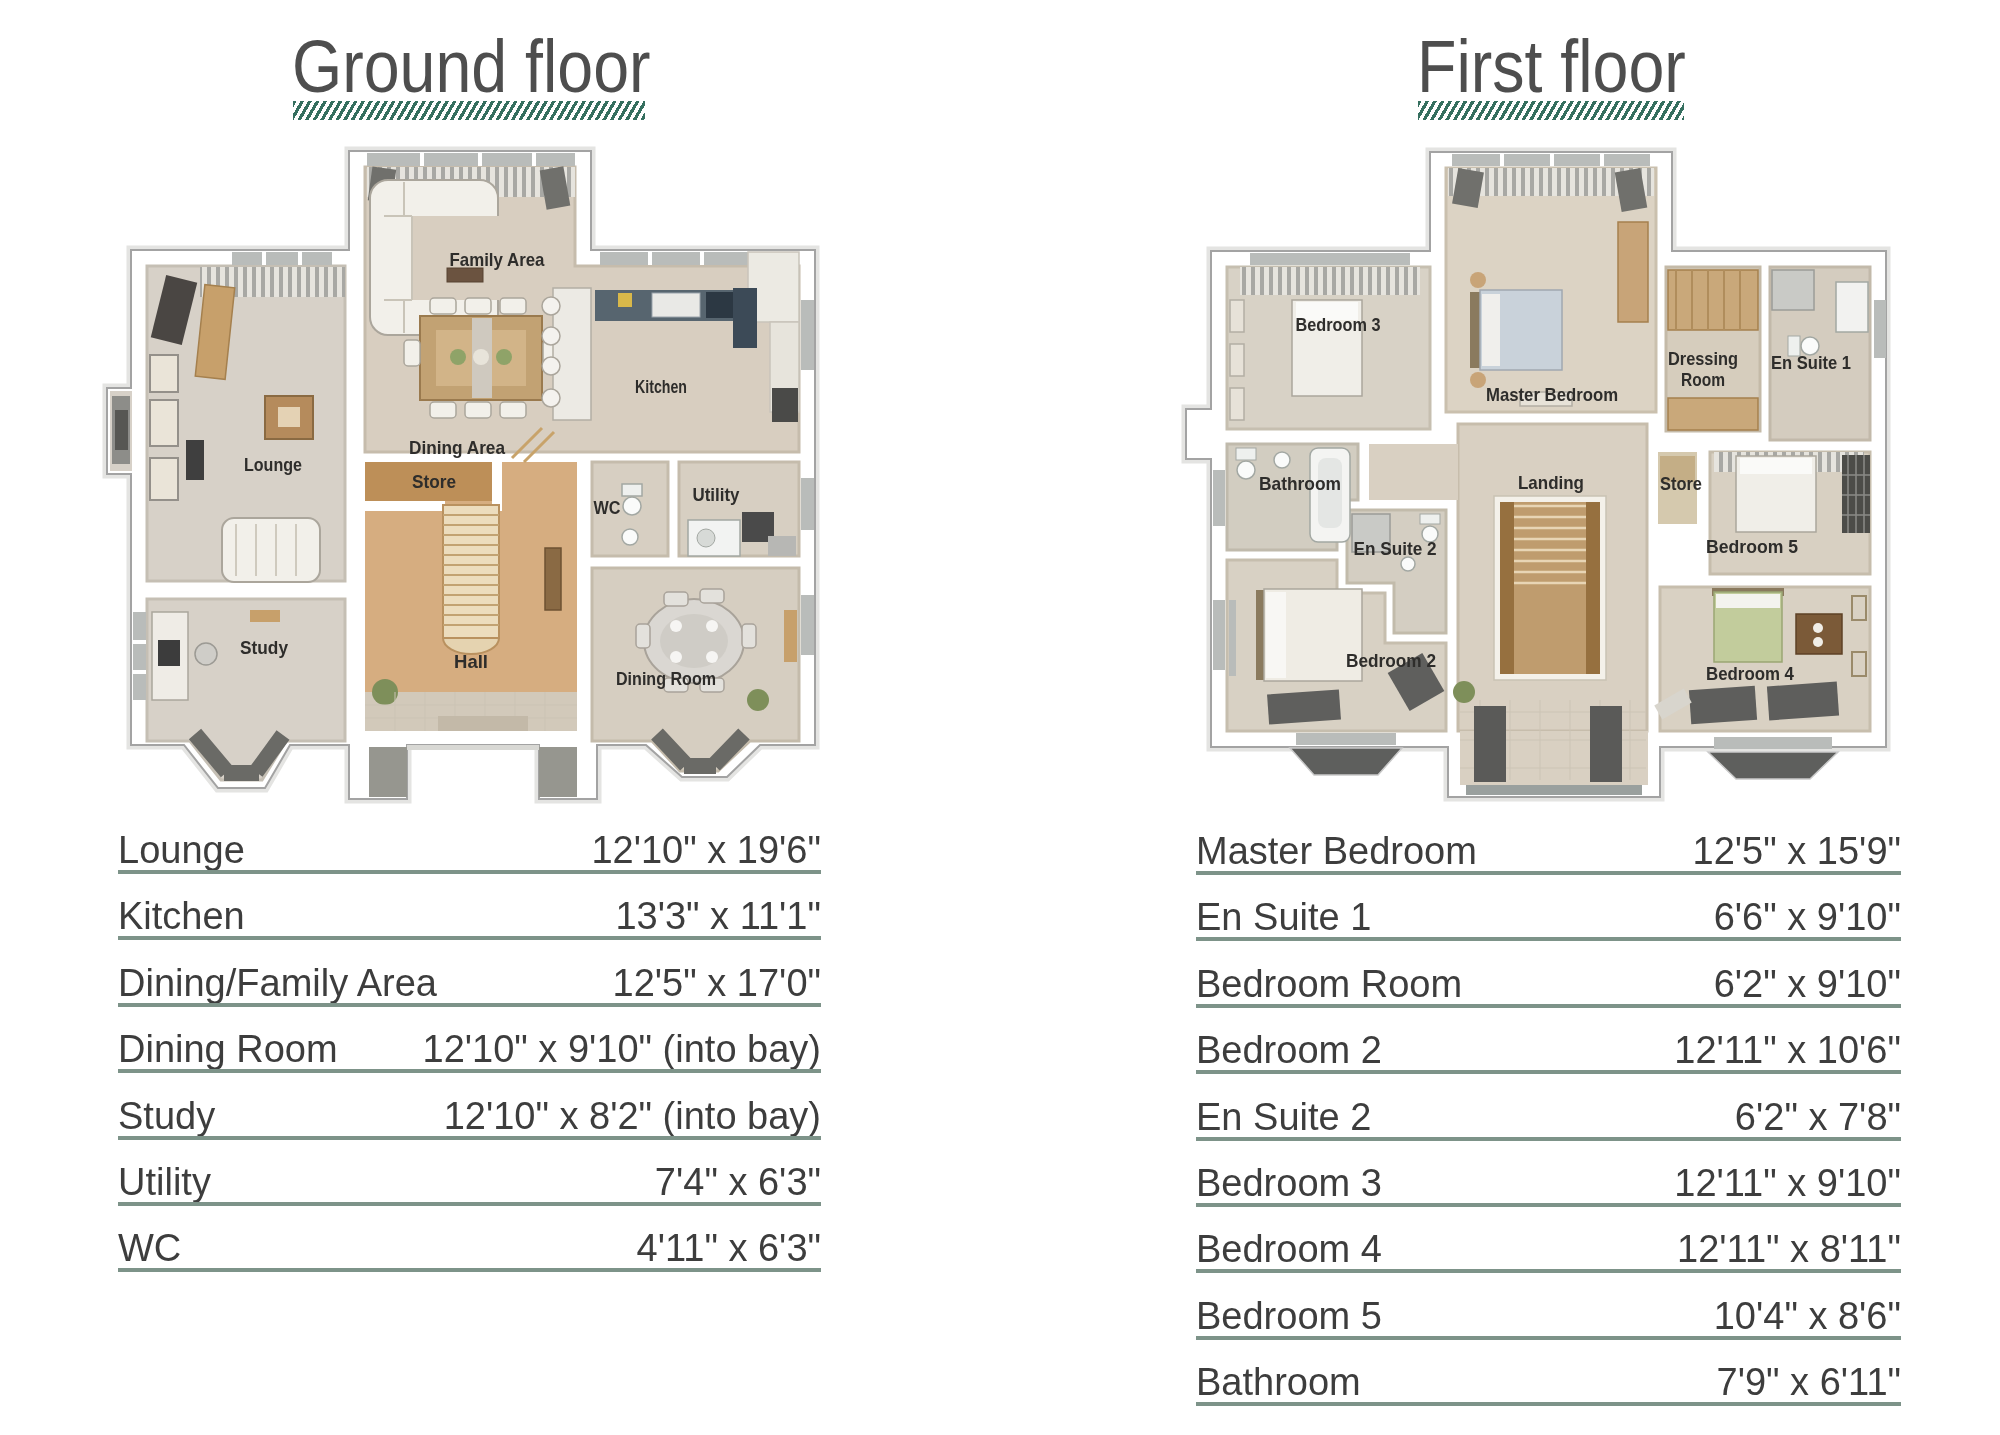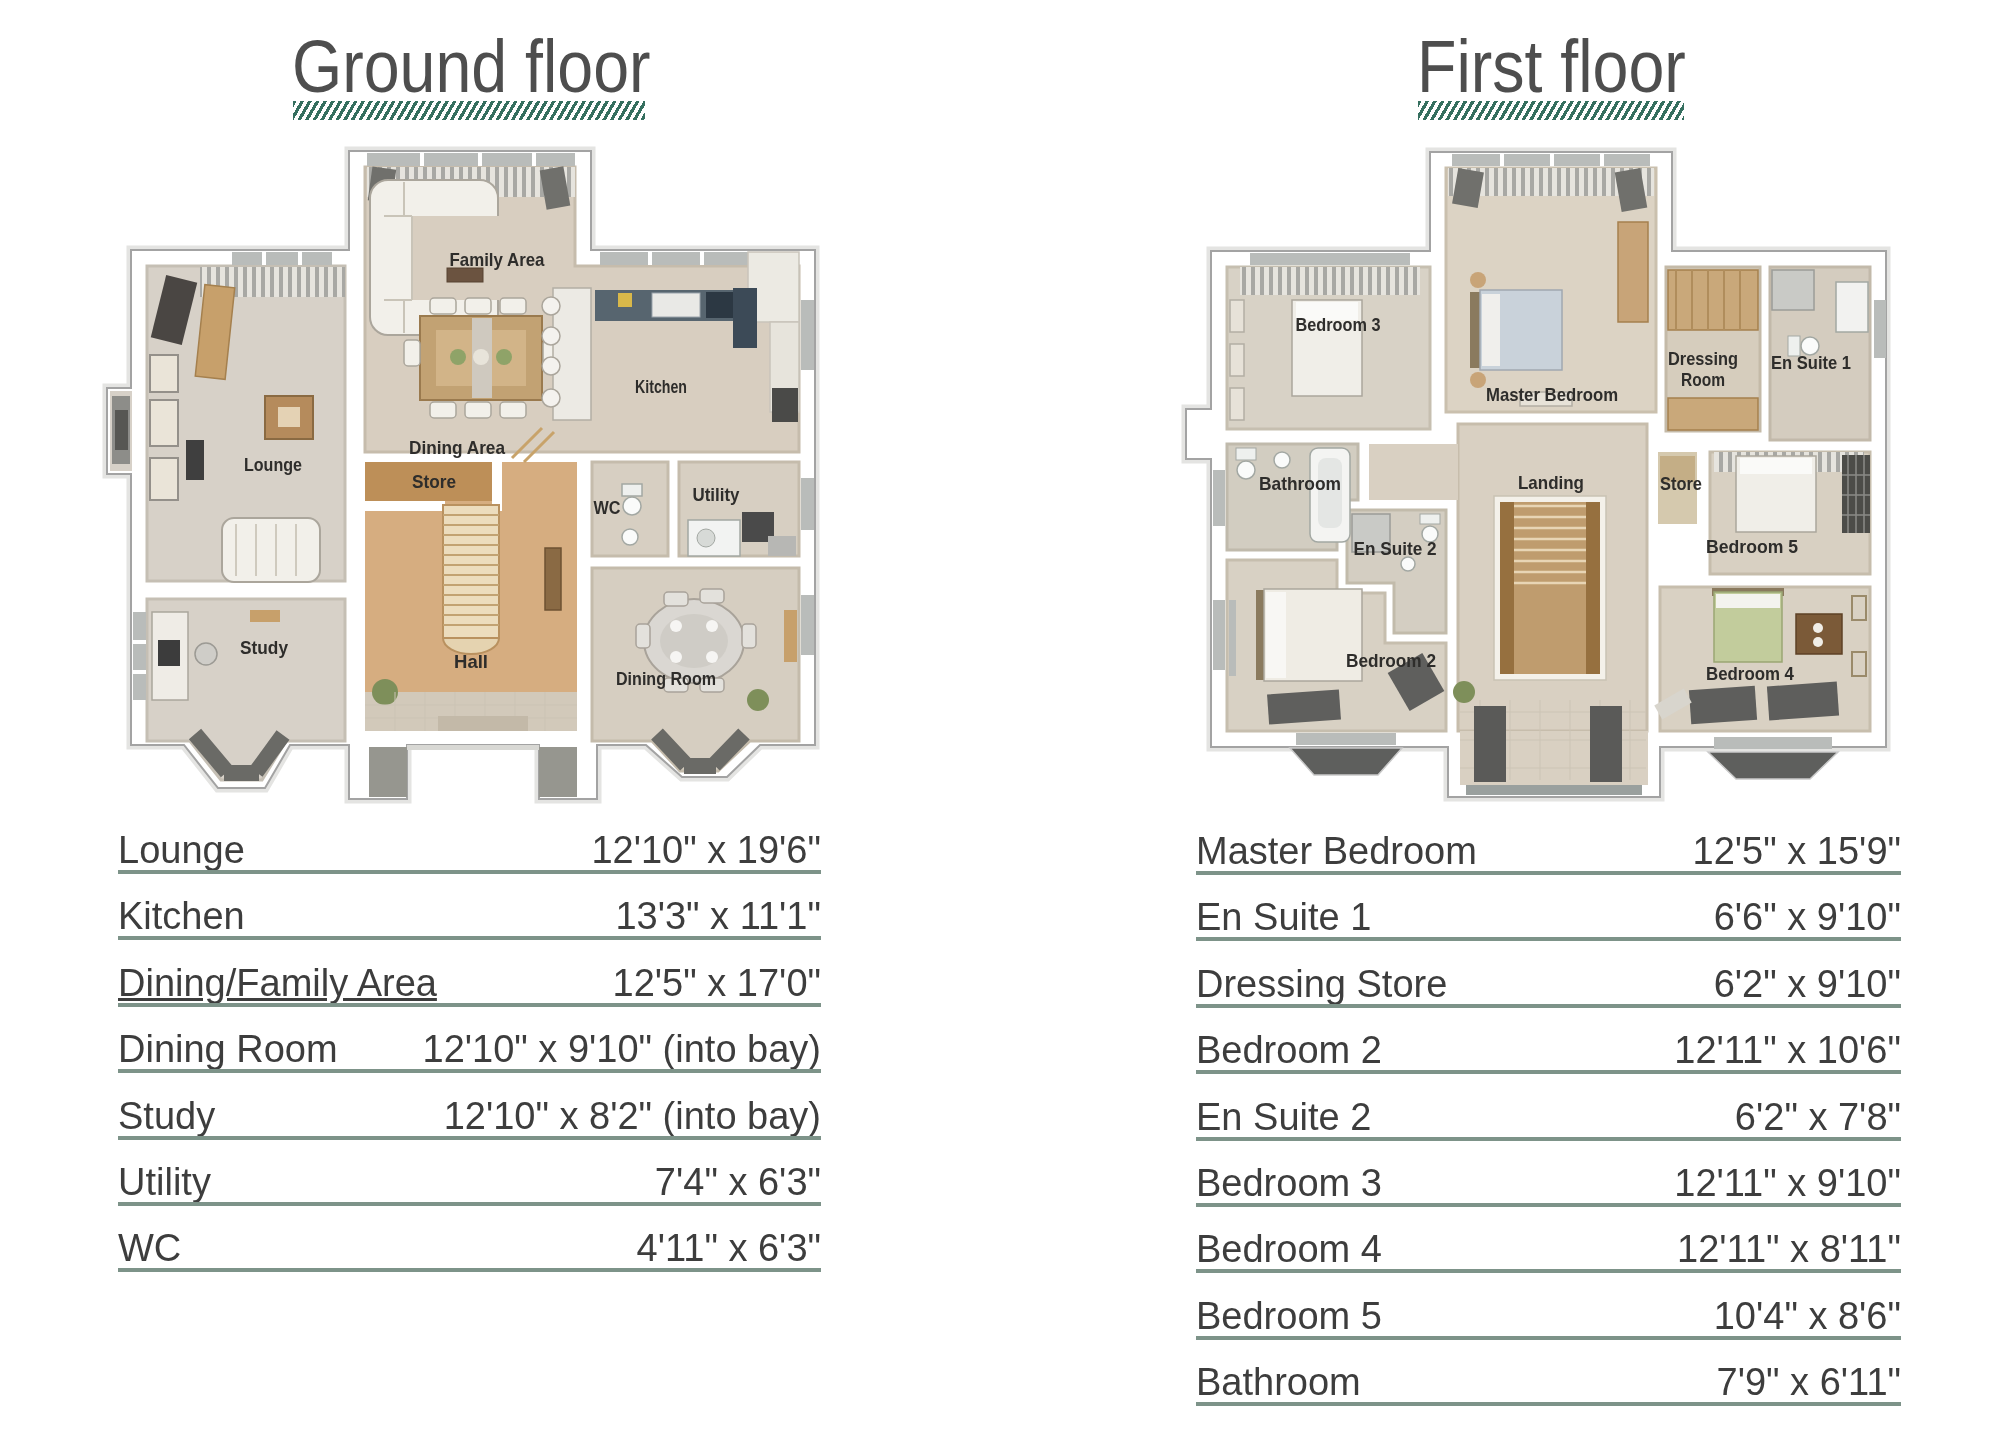--- a/index.html
+++ b/index.html
@@ -459,21 +459,21 @@
 </svg>
 
 <div class="row" style="left:118px;top:829px;">Lounge</div>
 <div class="dim" style="left:261px;width:560px;top:829px;">12'10" x 19'6"</div>
 <div class="sep" style="left:118px;top:870px;width:703px;"></div>
 
 <div class="row" style="left:118px;top:895px;">Kitchen</div>
 <div class="dim" style="left:261px;width:560px;top:895px;">13'3" x 11'1"</div>
 <div class="sep" style="left:118px;top:936px;width:703px;"></div>
 
-<div class="row" style="left:118px;top:962px;text-decoration:underline;">Dining/Family Area</div>
+<div class="row" style="left:118px;top:962px;">Dining/Family Area</div>
 <div class="dim" style="left:261px;width:560px;top:962px;">12'5" x 17'0"</div>
 <div class="sep" style="left:118px;top:1003px;width:703px;"></div>
 
 <div class="row" style="left:118px;top:1028px;">Dining Room</div>
 <div class="dim" style="left:261px;width:560px;top:1028px;">12'10" x 9'10" (into bay)</div>
 <div class="sep" style="left:118px;top:1069px;width:703px;"></div>
 
 <div class="row" style="left:118px;top:1095px;">Study</div>
 <div class="dim" style="left:261px;width:560px;top:1095px;">12'10" x 8'2" (into bay)</div>
 <div class="sep" style="left:118px;top:1136px;width:703px;"></div>
@@ -487,21 +487,21 @@
 <div class="sep" style="left:118px;top:1268px;width:703px;"></div>
 
 <div class="row" style="left:1196px;top:830px;">Master Bedroom</div>
 <div class="dim" style="left:1341px;width:560px;top:830px;">12'5" x 15'9"</div>
 <div class="sep" style="left:1196px;top:871px;width:705px;"></div>
 
 <div class="row" style="left:1196px;top:896px;">En Suite 1</div>
 <div class="dim" style="left:1341px;width:560px;top:896px;">6'6" x 9'10"</div>
 <div class="sep" style="left:1196px;top:937px;width:705px;"></div>
 
-<div class="row" style="left:1196px;top:963px;">Dressing Store</div>
+<div class="row" style="left:1196px;top:963px;">Bedroom Room</div>
 <div class="dim" style="left:1341px;width:560px;top:963px;">6'2" x 9'10"</div>
 <div class="sep" style="left:1196px;top:1004px;width:705px;"></div>
 
 <div class="row" style="left:1196px;top:1029px;">Bedroom 2</div>
 <div class="dim" style="left:1341px;width:560px;top:1029px;">12'11" x 10'6"</div>
 <div class="sep" style="left:1196px;top:1070px;width:705px;"></div>
 
 <div class="row" style="left:1196px;top:1096px;">En Suite 2</div>
 <div class="dim" style="left:1341px;width:560px;top:1096px;">6'2" x 7'8"</div>
 <div class="sep" style="left:1196px;top:1137px;width:705px;"></div>

